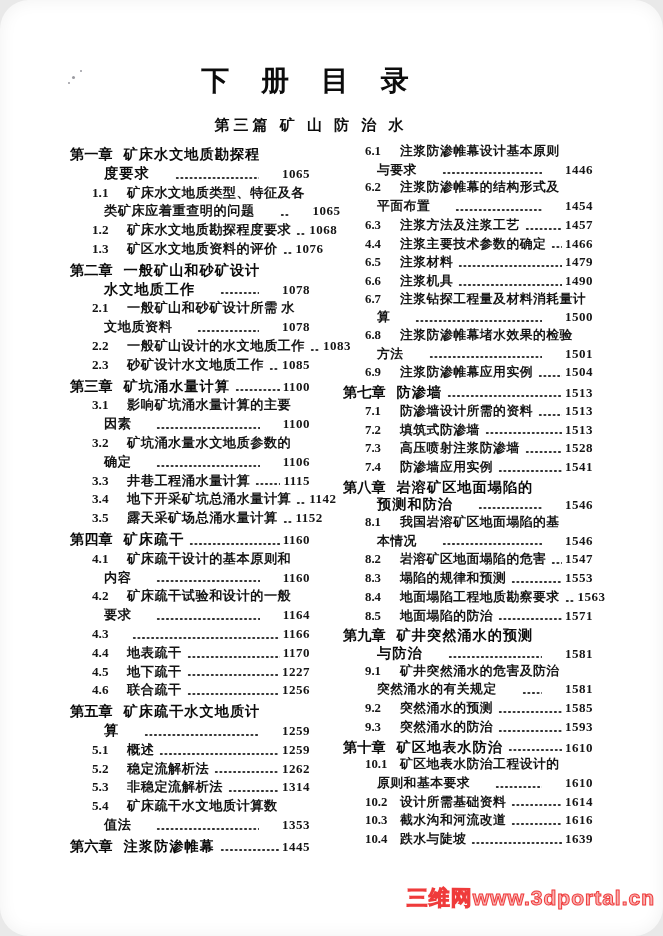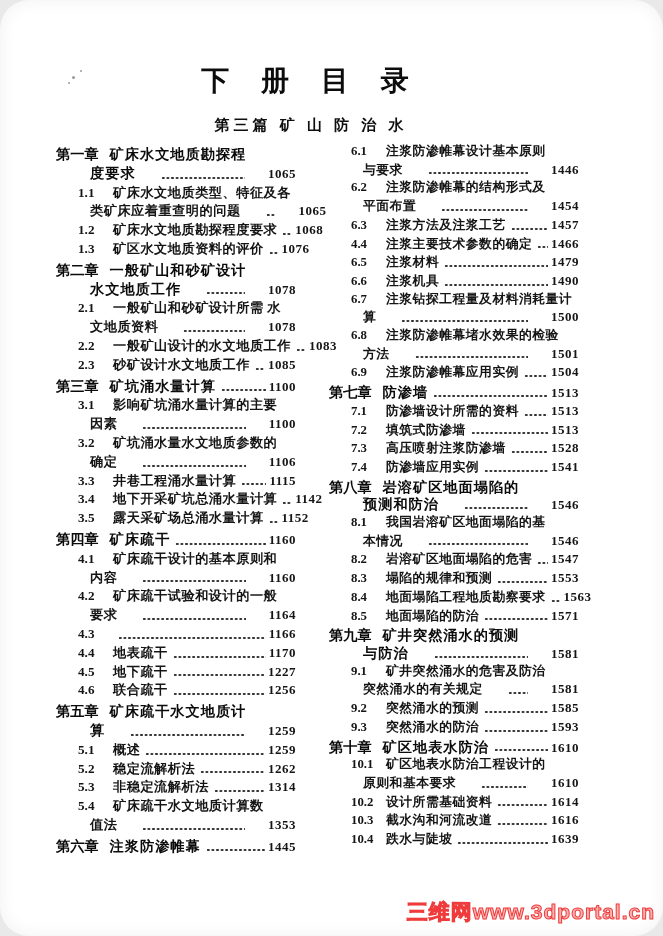--- a/index.html
+++ b/index.html
@@ -31,21 +31,21 @@
     margin:16px 0 0 0;
     position:relative;left:-22px;
     font-size:15px;
     font-weight:700;
     letter-spacing:4px;
     color:#0e0e0e;
     font-family:"Liberation Sans","DejaVu Sans",sans-serif;
   }
   .columns{
     position:absolute;
-    left:56px;top:143px;
+    left:70px;top:143px;
     width:526px;
     display:flex;
   }
   .col{display:block;}
   .col-left{width:240px;margin-right:33px;line-height:18.8px;font-size:13.2px;}
   .col-right{width:250px;line-height:17.7px;font-size:12.8px;}
   .entry{margin:0;}
   .entry.ch{margin-top:2px;}
   .row{display:flex;align-items:baseline;}
   .row.sec-first{padding-left:22px;}
@@ -85,21 +85,21 @@
   }
   .pg{
     flex:none;
     font-size:13px;
     font-weight:600;
     letter-spacing:0.5px;
     text-align:right;
   }
   .watermark{
     position:absolute;
-    right:8px;bottom:10px;
+    right:8px;bottom:24px;
     font-size:21px;
     font-weight:700;
     letter-spacing:1px;
     color:rgba(255,235,235,0.25);
     -webkit-text-stroke:1px #ef3b3b;
     text-shadow:0 0 1px rgba(239,59,59,0.5);
     font-family:"Liberation Sans","DejaVu Sans",sans-serif;
     white-space:nowrap;
   }
   .speck{position:absolute;background:#9a9aa0;border-radius:50%;}

